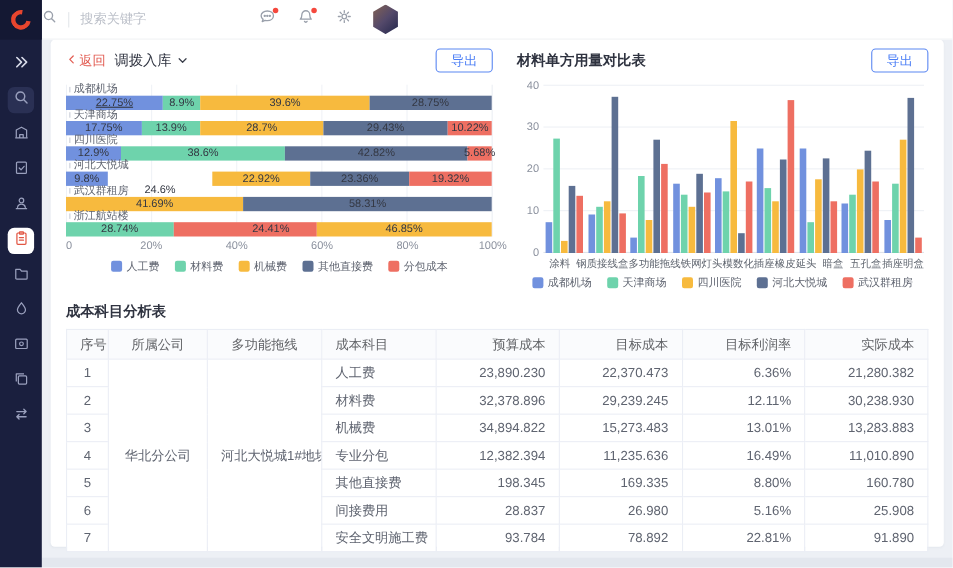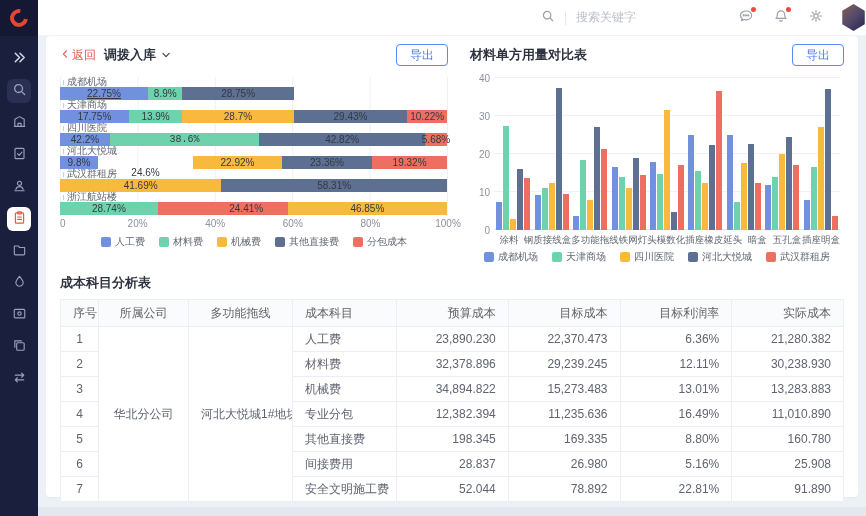--- a/index.html
+++ b/index.html
@@ -16,21 +16,21 @@
     transform:rotate(-35deg);box-sizing:border-box}
   .side-items{display:flex;flex-direction:column;align-items:center;margin-top:11px;gap:8px}
   .side-item{width:24px;height:24px;border-radius:6px;display:flex;align-items:center;justify-content:center;
     color:#9aa0bd;cursor:pointer;flex:none}
   .side-item svg{width:15px;height:15px}
   .side-item.expand{color:#d7dae8}
   .side-item.boxed{background:#2a3054}
   .side-item.active{background:#ffffff;color:#e25643}
   
   .topbar{position:absolute;left:38px;top:0;right:0;height:36px;background:#fff;z-index:5;
-    display:flex;align-items:center;justify-content:flex-end;padding-right:0;box-sizing:border-box;
+    display:flex;align-items:center;justify-content:flex-start;padding-right:0;box-sizing:border-box;
     border-bottom:1px solid #f2f3f6}
   .tb-search{display:flex;align-items:center;gap:10px;margin-right:30px;cursor:text}
   .tb-search svg{width:14px;height:14px;color:#9aa0ab}
   .tb-div{width:1px;height:14px;background:#e3e6ea}
   .tb-ph{font-size:12px;color:#bcc0c9;width:118px}
   .tb-ic{position:relative;width:26px;height:26px;display:flex;align-items:center;justify-content:center;
     color:#9aa0ab;margin-left:9px;cursor:pointer}
   .tb-ic svg{width:16px;height:16px}
   .dot{position:absolute;top:2px;right:3px;width:5px;height:5px;border-radius:50%;background:#f5483d}
   .avatar{width:25px;height:27px;margin-left:12px;cursor:pointer;
@@ -38,21 +38,21 @@
     background:linear-gradient(135deg,#866452 0%,#54496a 50%,#20254a 100%)}
   
   .card{position:absolute;left:46px;top:36px;width:812px;height:461px;background:#fff;border-radius:4px;
     padding:6px 14px 4px;box-sizing:border-box;box-shadow:0 1px 2px rgba(80,90,110,.05)}
   .panels{display:flex;height:222px}
   .panel-left{width:388px;display:flex;flex-direction:column;flex:none}
   .panel-right{flex:1;margin-left:22px;display:flex;flex-direction:column}
   .phead{display:flex;align-items:center;height:26px;flex:none}
   .back{display:flex;align-items:center;color:#e25b51;font-size:12px;gap:2px;cursor:pointer}
   .back svg{width:10px;height:10px}
-  .ptitle{font-size:13px;font-weight:bold;color:#2f3340;margin-left:8px;display:flex;align-items:center;gap:5px;cursor:pointer}
+  .ptitle{font-size:13px;font-weight:normal;color:#2f3340;margin-left:8px;display:flex;align-items:center;gap:5px;cursor:pointer}
   .ptitle svg{width:10px;height:10px;color:#3a3f4b}
   .ptitle2{font-size:13px;font-weight:bold;color:#2f3340}
   .spacer{flex:1}
   .btn-export{height:22px;padding:0 13px;border:1px solid #5b87f2;border-radius:4px;color:#4a7df5;font-size:12px;
     background:#fff;display:flex;align-items:center;cursor:pointer;box-sizing:border-box}
   .search-pill{width:110px;height:22px;background:#eff1f4;border-radius:3px;display:flex;align-items:center;
     justify-content:center;gap:6px;color:#aab0ba;font-size:12px;margin-right:12px;cursor:text}
   .search-pill svg{width:12px;height:12px}
   
   .schart{margin-top:9px;position:relative;
@@ -220,38 +220,39 @@
         </span>
         <span class="spacer"></span>
         <button class="btn-export">导出</button>
       </div>
       <div class="schart" id="stacked-chart">
           <div class="scat">
             <div class="scat-label">成都机场</div>
             <div class="sbar">
               <div class="seg" style="width: 22.75%; background: rgb(113, 145, 222); text-decoration: underline;">22.75%</div>
               <div class="seg" style="width: 8.9%; background: rgb(110, 211, 172);">8.9%</div>
+              <div class="seg" style="width: 39.6%; background: rgb(247, 186, 62);">39.6%</div>
               <div class="seg" style="width: 28.75%; background: rgb(93, 112, 146);">28.75%</div>
             </div>
           </div>
           <div class="scat">
             <div class="scat-label">天津商场</div>
             <div class="sbar">
               <div class="seg" style="width: 17.75%; background: rgb(113, 145, 222);">17.75%</div>
               <div class="seg" style="width: 13.9%; background: rgb(110, 211, 172);">13.9%</div>
               <div class="seg" style="width: 28.7%; background: rgb(247, 186, 62);">28.7%</div>
               <div class="seg" style="width: 29.43%; background: rgb(93, 112, 146);">29.43%</div>
               <div class="seg" style="width: 10.22%; background: rgb(238, 111, 98);">10.22%</div>
             </div>
           </div>
           <div class="scat">
             <div class="scat-label">四川医院</div>
             <div class="sbar">
-              <div class="seg" style="width: 12.9%; background: rgb(113, 145, 222);">42.2%</div>
-              <div class="seg" style="width: 38.6%; background: rgb(110, 211, 172); font-family: Liberation Mono, monospace;">38.6%</div>
+              <div class="seg" style="width: 12.9%; background: rgb(113, 145, 222);">12.9%</div>
+              <div class="seg" style="width: 38.6%; background: rgb(110, 211, 172);">38.6%</div>
               <div class="seg" style="width: 42.82%; background: rgb(93, 112, 146);">42.82%</div>
               <div class="seg" style="width: 5.68%; background: rgb(238, 111, 98);">5.68%</div>
             </div>
           </div>
           <div class="scat">
             <div class="scat-label">河北大悦城</div>
             <div class="sbar">
               <div class="seg" style="width: 9.8%; background: rgb(113, 145, 222);">9.8%</div>
               <div class="seg" style="width: 24.6%; background: rgb(110, 211, 172); margin-top: 16px;">24.6%</div>
               <div class="seg" style="width: 22.92%; background: rgb(247, 186, 62);">22.92%</div>
@@ -500,21 +501,21 @@
           <td class="ac">6</td>
           <td class="al">间接费用</td>
           <td class="ar">28.837</td>
           <td class="ar">26.980</td>
           <td class="ar">5.16%</td>
           <td class="ar">25.908</td>
         </tr>
         <tr>
           <td class="ac">7</td>
           <td class="al">安全文明施工费</td>
-          <td class="ar">52.044</td>
+          <td class="ar">93.784</td>
           <td class="ar">78.892</td>
           <td class="ar">22.81%</td>
           <td class="ar">91.890</td>
         </tr>
       </tbody>
   </table>
 </main>
 
 <div class="bottom-strip"></div>
 

